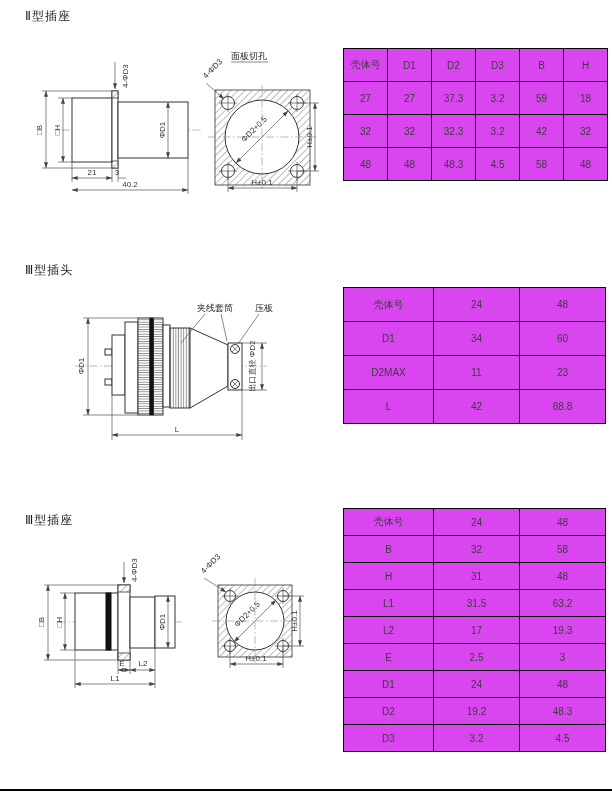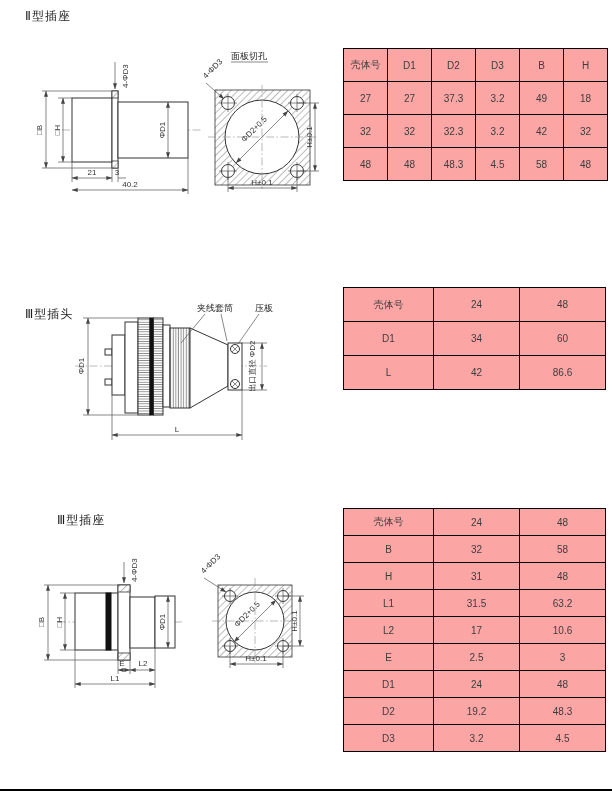--- a/index.html
+++ b/index.html
@@ -3,21 +3,21 @@
 <meta charset="utf-8">
 <style>
   * { margin:0; padding:0; box-sizing:border-box; }
   html,body { background:#fff; }
   body {
     width:612px; height:793px; position:relative; overflow:hidden;
     font-family:"Liberation Sans","DejaVu Sans",sans-serif;
   }
   .abs { position:absolute; }
   .sec-title { font-size:12px; color:#1c1c1c; letter-spacing:1px; font-weight:500; }
-  table { border-collapse:collapse; table-layout:fixed; position:absolute; background:#fca5a5; }
+  table { border-collapse:collapse; table-layout:fixed; position:absolute; background:#d946ef; }
   td { border:1px solid #000; text-align:center; vertical-align:middle;
        font-size:10px; color:#3d3d3d; overflow:hidden; white-space:nowrap; }
   .t1 td { height:33px; }
   .t2 td { height:34px; }
   .t3 td { height:27px; }
   svg { overflow:visible; }
   svg text { font-family:"Liberation Sans","DejaVu Sans",sans-serif; fill:#333; }
   .part { fill:#fff; stroke:#333; stroke-width:1; }
   .darkfill { fill:#111; stroke:#111; }
   .parthatch { fill:url(#hatch); stroke:#333; stroke-width:0.8; }
@@ -149,21 +149,21 @@
           <td>D2</td>
           <td>D3</td>
           <td>B</td>
           <td>H</td>
         </tr>
         <tr>
           <td>27</td>
           <td>27</td>
           <td>37.3</td>
           <td>3.2</td>
-          <td>49</td>
+          <td>59</td>
           <td>18</td>
         </tr>
         <tr>
           <td>32</td>
           <td>32</td>
           <td>32.3</td>
           <td>3.2</td>
           <td>42</td>
           <td>32</td>
         </tr>
@@ -171,21 +171,21 @@
           <td>48</td>
           <td>48</td>
           <td>48.3</td>
           <td>4.5</td>
           <td>58</td>
           <td>48</td>
         </tr>
       </tbody>
   </table>
 
-  <div class="abs sec-title" style="left:25px;top:262px;margin-top:44px;">Ⅲ型插头</div>
+  <div class="abs sec-title" style="left:25px;top:262px;">Ⅲ型插头</div>
 
   <svg class="abs" style="left:55px;top:285px;" width="260" height="165" viewBox="0 0 260 165">
     <line class="cl" x1="20" y1="81" x2="212" y2="81"></line>
     <g>
       <rect class="part" x="50" y="64" width="7" height="6"></rect>
       <rect class="part" x="50" y="94" width="7" height="6"></rect>
       <rect class="part" x="57" y="50" width="13" height="60"></rect>
       <rect class="part" x="70" y="37" width="13" height="91"></rect>
       <rect class="threadfill" x="83" y="33" width="12" height="97"></rect>
       <rect class="darkfill" x="95" y="33" width="3.5" height="97"></rect>
@@ -235,28 +235,33 @@
           <td>壳体号</td>
           <td>24</td>
           <td>48</td>
         </tr>
         <tr>
           <td>D1</td>
           <td>34</td>
           <td>60</td>
         </tr>
         <tr>
+          <td>D2MAX</td>
+          <td>11</td>
+          <td>23</td>
+        </tr>
+        <tr>
           <td>L</td>
           <td>42</td>
-          <td>86.6</td>
+          <td>88.8</td>
         </tr>
       </tbody>
   </table>
 
-  <div class="abs sec-title" style="left:25px;top:512px;margin-left:32px;">Ⅲ型插座</div>
+  <div class="abs sec-title" style="left:25px;top:512px;">Ⅲ型插座</div>
 
   <svg class="abs" style="left:18px;top:552px;" width="170" height="160" viewBox="0 0 170 160">
     <line class="cl" x1="40" y1="70" x2="166" y2="70"></line>
     <g>
       <rect class="part" x="57" y="41" width="43" height="57"></rect>
       <rect class="darkfill" x="88" y="41" width="5" height="57"></rect>
       <rect class="part" x="100" y="33" width="12" height="75"></rect>
       <rect class="parthatch" x="100" y="33" width="12" height="7"></rect>
       <rect class="parthatch" x="100" y="101" width="12" height="7"></rect>
       <rect class="part" x="112" y="45" width="25" height="51"></rect>
@@ -347,21 +352,21 @@
           <td>48</td>
         </tr>
         <tr>
           <td>L1</td>
           <td>31.5</td>
           <td>63.2</td>
         </tr>
         <tr>
           <td>L2</td>
           <td>17</td>
-          <td>10.6</td>
+          <td>19.3</td>
         </tr>
         <tr>
           <td>E</td>
           <td>2.5</td>
           <td>3</td>
         </tr>
         <tr>
           <td>D1</td>
           <td>24</td>
           <td>48</td>

